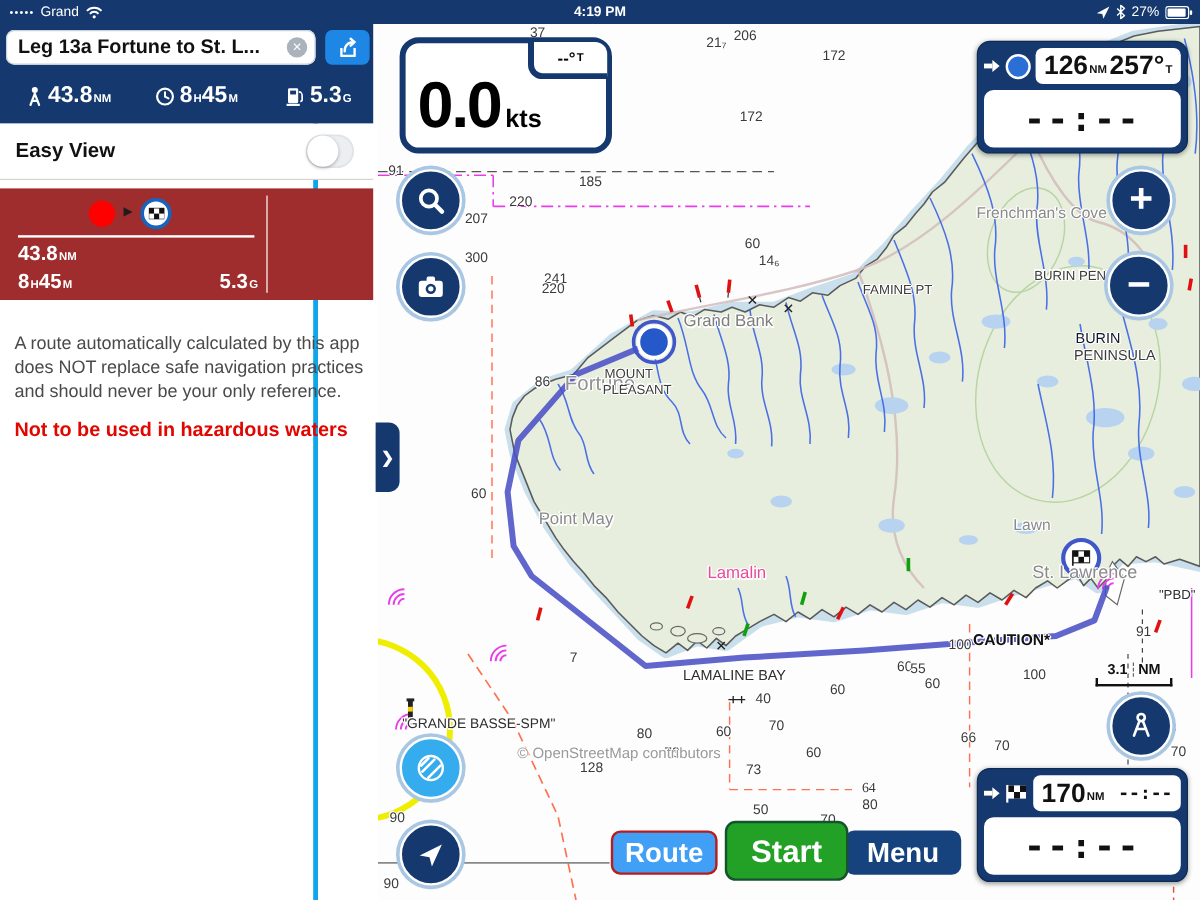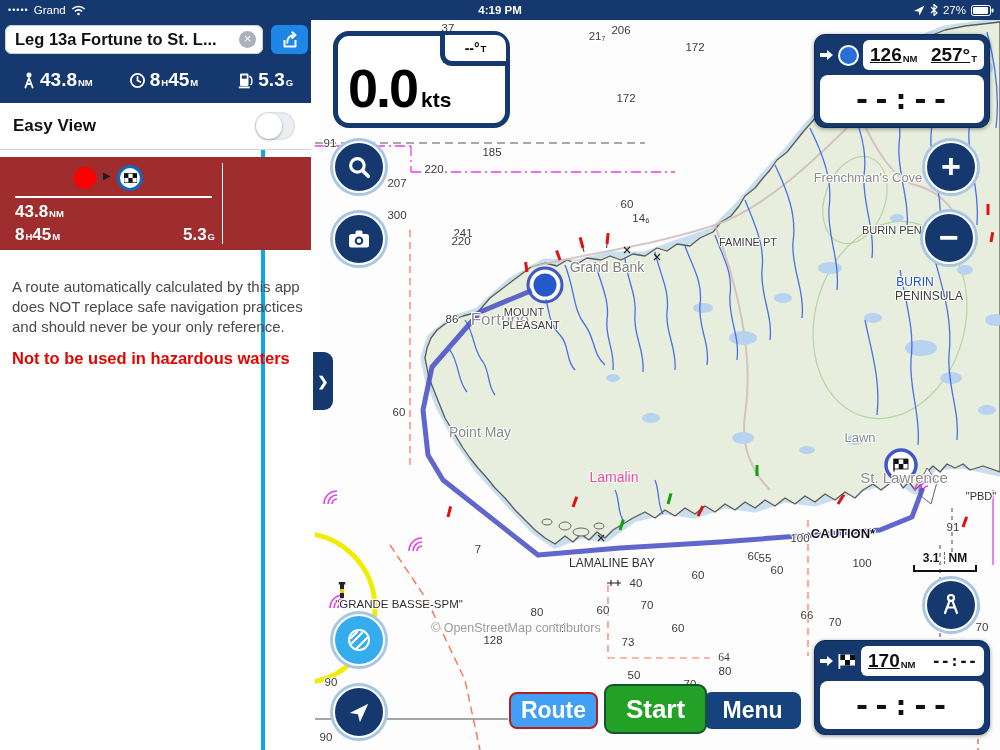--- a/index.html
+++ b/index.html
@@ -63,21 +63,21 @@
   .places span{color:#8a8a8a;}
   .attribution{position:absolute;left:395px;top:621px;font-size:12.5px;color:#9a9a9a;z-index:3;
      text-shadow:1px 0 0 #fff,-1px 0 0 #fff,0 1px 0 #fff,0 -1px 0 #fff;margin-left:36px;}
 
   
   .navpanel{position:absolute;width:176px;background:#15396f;border:1px solid #0c2a52;border-radius:11px;
             padding:5px;box-sizing:border-box;z-index:6;box-shadow:0 1px 4px rgba(0,0,0,.4);}
   .np-row1{display:flex;align-items:center;gap:4px;height:30px;}
   .np-box{flex:1;height:30px;background:#fff;border-radius:6px;display:flex;align-items:baseline;
           padding:0 7px;box-sizing:border-box;}
-  .np-box .big{font-size:19px;align-self:center;color:#111;text-decoration:underline;}
+  .np-box .big{font-size:22px;align-self:center;color:#111;}
   .np-box .unit{color:#111;align-self:center;margin-top:6px;}
   .np-sp{flex:1;}
   .np-eta{height:48px;background:#fff;border-radius:8px;margin-top:5px;display:flex;align-items:center;
           justify-content:center;font-family:"DejaVu Sans Mono",monospace;font-size:29px;font-weight:900;
           color:#111;letter-spacing:2px;}
   .np-etasmall{font-size:15px;font-weight:800;color:#111;align-self:center;font-family:"DejaVu Sans Mono",monospace;}
   .bluedot-ic{width:21px;height:21px;border-radius:50%;background:#2a6fd6;border:2.5px solid #fff;box-sizing:border-box;flex:0 0 auto;}
 
   .speedpanel{position:absolute;left:333px;top:31px;width:177px;height:97px;background:#fff;
               border:5px solid #15396f;border-radius:16px;box-sizing:border-box;z-index:6;}
@@ -456,21 +456,21 @@
       <span style="left: 500px; top: 320px; font-size: 17px; color: rgb(145, 145, 145);">Fortune</span>
       <span style="left: 607px; top: 267px; font-size: 14px; color: rgb(125, 125, 125);">Grand Bank</span>
       <span style="left: 524px; top: 312px; font-size: 11px; color: rgb(60, 60, 60);">MOUNT</span>
       <span style="left: 531px; top: 325px; font-size: 11px; color: rgb(60, 60, 60);">PLEASANT</span>
       <span style="left: 480px; top: 432px; font-size: 14px; color: rgb(138, 138, 138);">Point May</span>
       <span style="left: 614px; top: 477px; font-size: 14px; color: #ec4899; text-align: right;">Lamalin</span>
       <span style="left: 612px; top: 563px; font-size: 12px; color: rgb(46, 46, 46);">LAMALINE BAY</span>
       <span style="left: 748px; top: 242px; font-size: 11px; color: rgb(60, 60, 60);">FAMINE PT</span>
       <span style="left: 868px; top: 177px; font-size: 13px; color: rgb(138, 138, 138);">Frenchman's Cove</span>
       <span style="left: 901px; top: 230px; font-size: 11px; color: rgb(60, 60, 60);">BURIN PENINS</span>
-      <span style="left: 915px; top: 282px; font-size: 12px; color: #1d4ed8;">BURIN</span>
+      <span style="left: 915px; top: 282px; font-size: 12px; color: #0f172a;">BURIN</span>
       <span style="left: 929px; top: 296px; font-size: 12px; color: rgb(60, 60, 60);">PENINSULA</span>
       <span style="left: 860px; top: 437px; font-size: 13px; color: rgb(138, 138, 138);">Lawn</span>
       <span style="left: 904px; top: 477px; font-size: 15px; color: rgb(138, 138, 138);">St. Lawrence</span>
       <span style="left: 843px; top: 533px; font-size: 13px; color: rgb(17, 17, 17); font-weight: 700;">CAUTION*</span>
       <span style="left: 981px; top: 496px; font-size: 11px; color: rgb(46, 46, 46);">"PBD"</span>
       <span style="left: 399px; top: 604px; font-size: 11.5px; color: rgb(46, 46, 46);">"GRANDE BASSE-SPM"</span>
     </div>
   <span class="attribution">© OpenStreetMap contributors</span>
 
   <div class="speedpanel">

